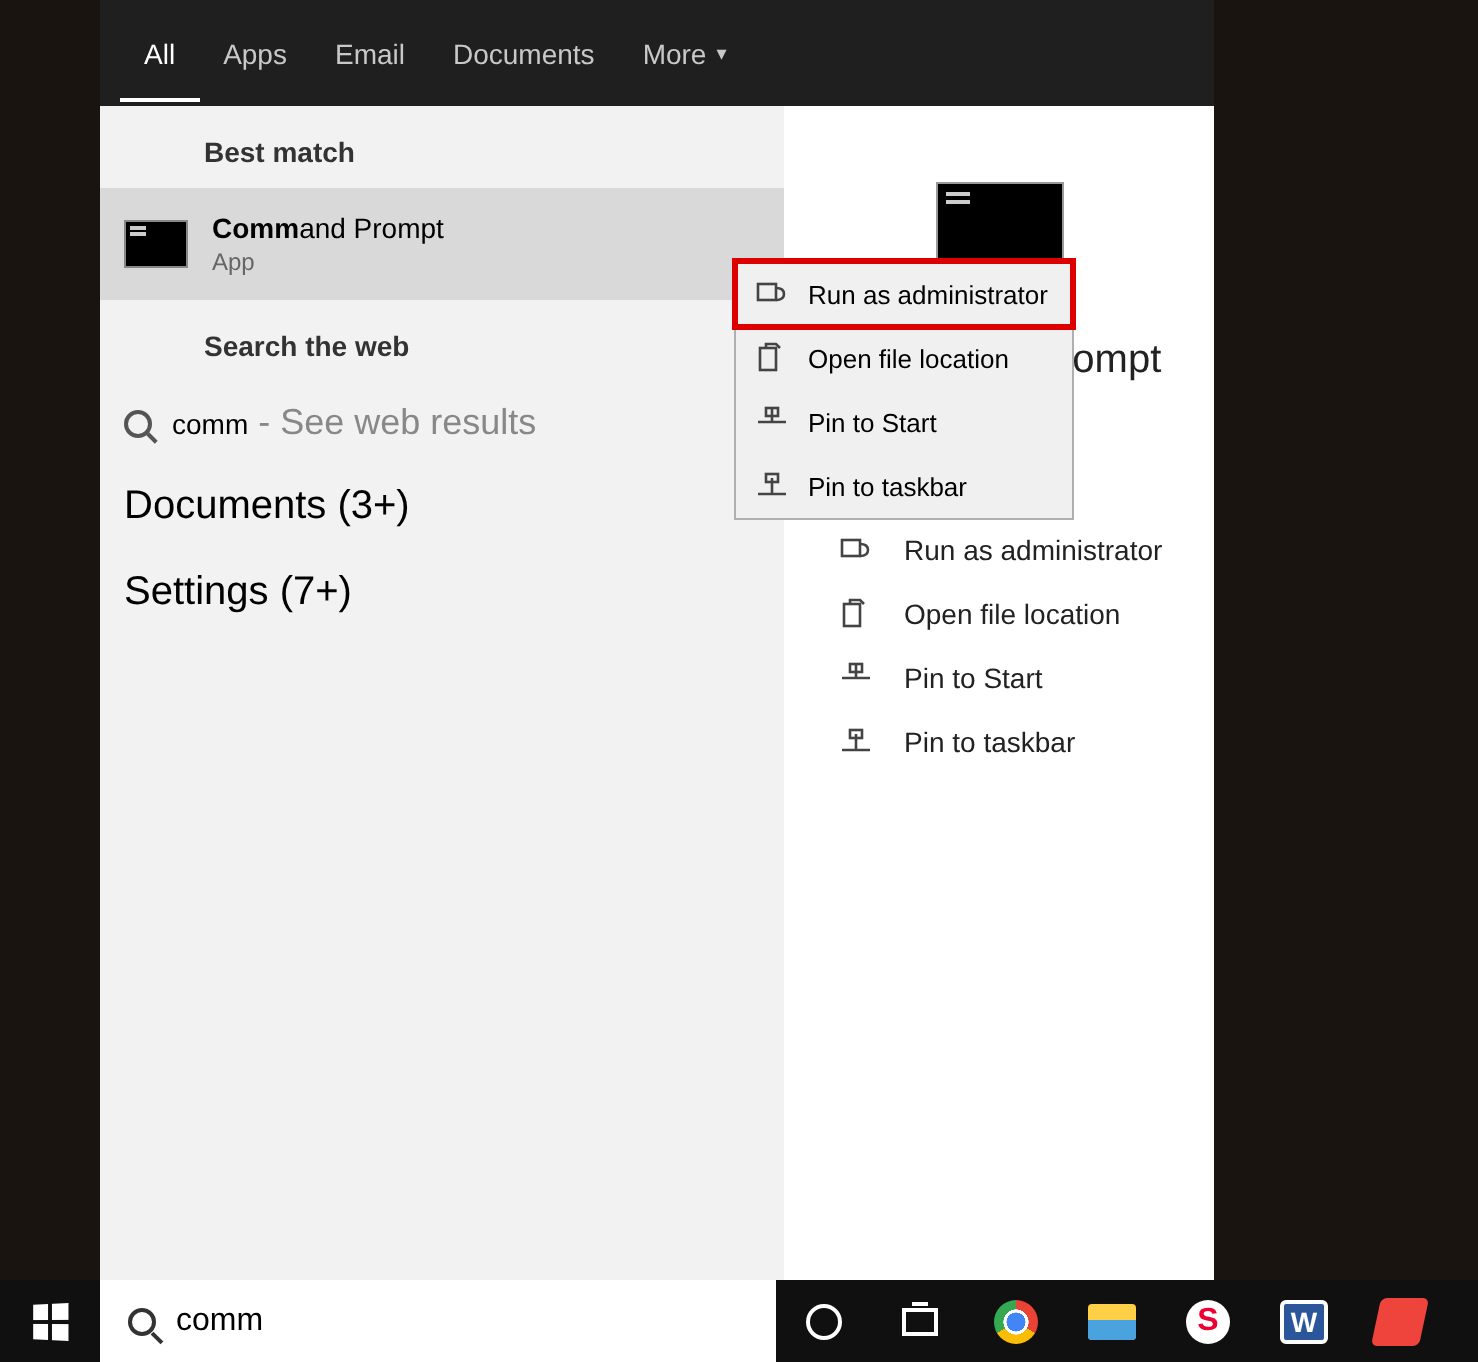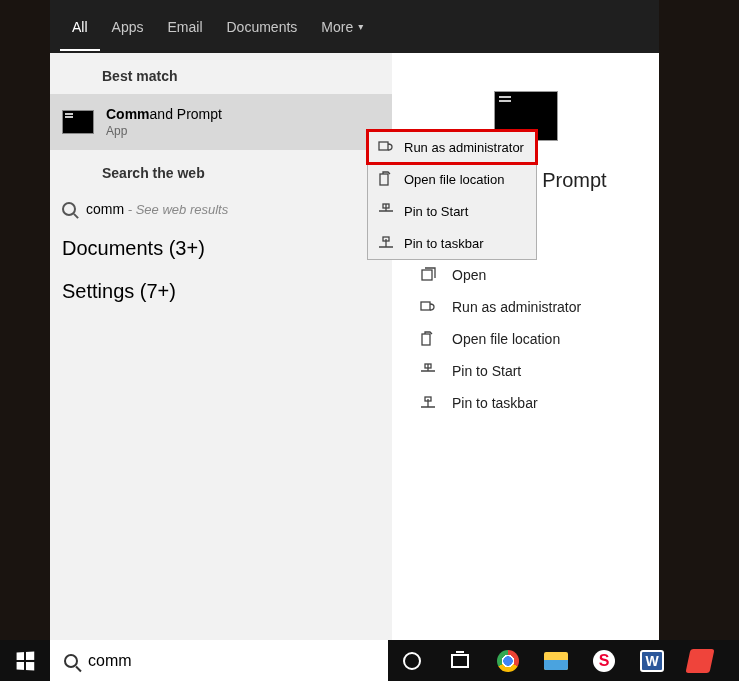--- a/index.html
+++ b/index.html
@@ -1,18 +1,18 @@
 <!DOCTYPE html>
 <html><head>
 <meta charset="utf-8">
 <style>
   * { box-sizing: border-box; margin: 0; padding: 0; font-family: "Segoe UI", Arial, sans-serif; }
   body { width: 739px; height: 681px; background: #1a1410; position: relative; overflow: hidden; }
   
-  .search-panel { position: absolute; top: 0; left: 50px; width: 609px; height: 640px; background: #0369a1; display: flex; flex-direction: column; }
+  .search-panel { position: absolute; top: 0; left: 50px; width: 557px; height: 640px; background: #0369a1; display: flex; flex-direction: column; }
   
   .tabs { height: 53px; background: #1f1f1f; display: flex; align-items: center; padding: 0 10px; }
   .tab { color: #c8c8c8; font-size: 14px; padding: 16px 12px; cursor: pointer; display:flex; align-items:center; gap:5px; }
   .tab.active { border-bottom: 2px solid #fff; color: #fff; padding-bottom:14px; }
   .chev { font-size:10px; }
   
   .content { display:flex; flex:1; }
   .left { width: 342px; background: #f2f2f2; }
   .right { flex:1; background: #fff; display:flex; flex-direction:column; align-items:center; padding-top: 38px; position:relative; }
   
@@ -21,21 +21,21 @@
   .best-match { background: #d9d9d9; padding: 12px; display:flex; gap:12px; align-items:center; }
   .cmd-icon { width:32px; height:24px; background:#000; border:1px solid #888; position:relative; }
   .cmd-icon::before { content:""; position:absolute; top:2px; left:2px; width:8px; height:2px; background:#ccc; box-shadow:0 3px 0 #ccc; }
   .bm-title { font-size:14px; }
   .bm-title b { font-weight:600; }
   .bm-sub { font-size:12px; color:#666; margin-top:2px; }
   
   .web-row { display:flex; align-items:center; gap:10px; padding: 10px 12px; font-size:14px; }
   .mag { width:14px; height:14px; border:2px solid #555; border-radius:50%; position:relative; }
   .mag::after { content:""; position:absolute; width:6px; height:2px; background:#555; bottom:-3px; right:-5px; transform:rotate(45deg); }
-  .web-grey { color:#888; font-size:13px;font-style:italic; }
+  .web-grey { color:#888; font-size:18px; }
   
   .plain-row { padding: 10px 12px; font-size:20px; }
   
   .preview-icon { width:64px; height:50px; background:#000; border:1px solid #999; position:relative; margin-bottom:28px; }
   .preview-icon::before { content:""; position:absolute; top:4px; left:4px; width:12px; height:2px; background:#ccc; box-shadow:0 4px 0 #ccc; }
   .preview-title { font-size:20px; color:#222; }
   .preview-sub { font-size:13px; color:#888; margin-top:6px; }
   
   .actions { margin-top:46px; width:100%; padding-left:28px; }
   .action { display:flex; align-items:center; gap:16px; font-size:14px; color:#222; padding:8px 0; cursor:pointer; }
@@ -108,29 +108,20 @@
     </div>
 
     <div class="right">
       <div class="preview-icon"></div>
       <div class="preview-title">Command Prompt</div>
       <div class="preview-sub">App</div>
       <div class="actions">
         <div class="action">
           <div class="aicon">
               <svg viewBox="0 0 16 16" fill="none" stroke="currentColor" stroke-width="1.3">
-                <rect x="2" y="3" width="10" height="10"></rect>
-                <path d="M5 1h10v10"></path>
-              </svg>
-            </div>
-          <span>Open</span>
-        </div>
-        <div class="action">
-          <div class="aicon">
-              <svg viewBox="0 0 16 16" fill="none" stroke="currentColor" stroke-width="1.3">
                 <rect x="1" y="3" width="9" height="8"></rect>
                 <path d="M10 5c3 0 4 1 4 3s-1 3-4 3"></path>
               </svg>
             </div>
           <span>Run as administrator</span>
         </div>
         <div class="action">
           <div class="aicon">
               <svg viewBox="0 0 16 16" fill="none" stroke="currentColor" stroke-width="1.3">
                 <rect x="2" y="3" width="8" height="11"></rect>

